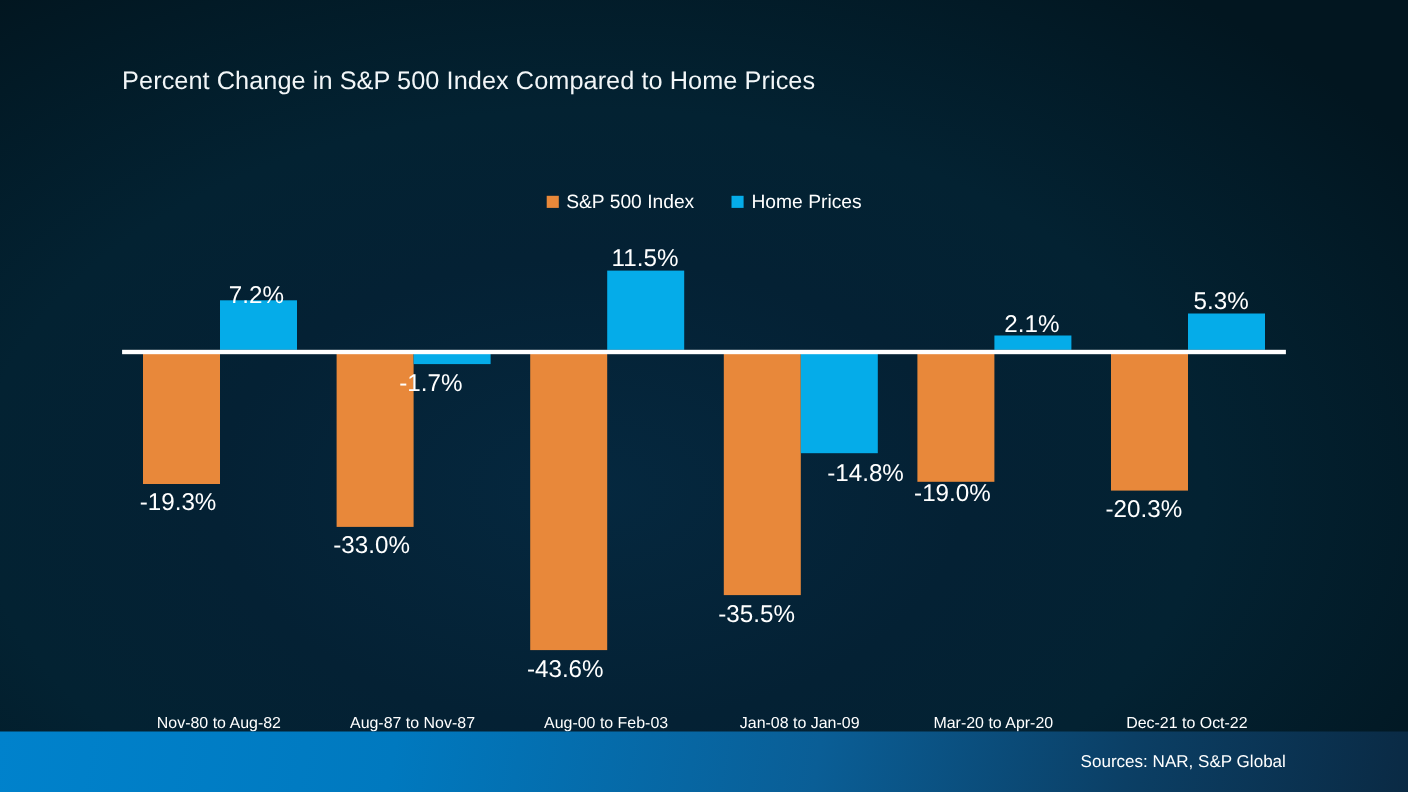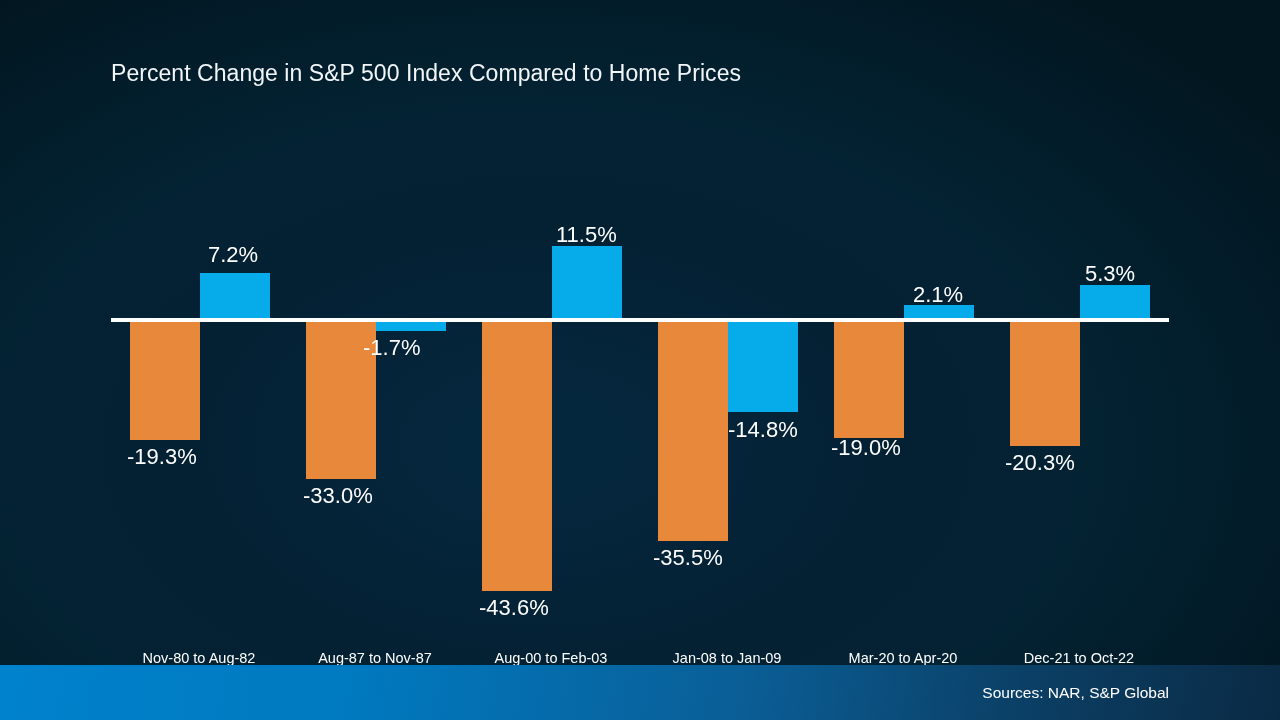--- a/index.html
+++ b/index.html
@@ -143,49 +143,59 @@
 </style>
 </head>
 <body>
 
 <div class="slide">
 
   <div class="header">
     <div class="subtitle">Percent Change in S&amp;P 500 Index Compared to Home Prices</div>
   </div>
 
+  <div class="legend">
+    <div class="legend-item">
+      <span class="legend-swatch" style="background:#e8883a"></span>
+      <span class="legend-label">S&amp;P 500 Index</span>
+    </div>
+    <div class="legend-item">
+      <span class="legend-swatch" style="background:#05ace9"></span>
+      <span class="legend-label">Home Prices</span>
+    </div>
+  </div>
 
   <div class="plot">
 
     <div class="group" style="left:0px;">
       <div class="bar neg bar-sp" style="height:120px;"></div>
       <div class="dlabel" style="left:16px; top:234px;">-19.3%</div>
       <div class="bar pos bar-home" style="height:45px;"></div>
-      <div class="dlabel" style="left:97px; top:32px;">7.2%</div>
+      <div class="dlabel" style="left:97px; top:45px;">7.2%</div>
     </div>
 
     <div class="group" style="left:176px;">
       <div class="bar neg bar-sp" style="height:159px;"></div>
       <div class="dlabel" style="left:16px; top:273px;">-33.0%</div>
       <div class="bar neg bar-home" style="height:11px;"></div>
       <div class="dlabel" style="left:76px; top:125px;">-1.7%</div>
     </div>
 
     <div class="group" style="left:352px;">
       <div class="bar neg bar-sp" style="height:271px;"></div>
       <div class="dlabel" style="left:16px; top:385px;">-43.6%</div>
       <div class="bar pos bar-home" style="height:72px;"></div>
       <div class="dlabel" style="left:93px; top:12px;">11.5%</div>
     </div>
 
     <div class="group" style="left:528px;">
       <div class="bar neg bar-sp" style="height:221px;"></div>
       <div class="dlabel" style="left:14px; top:335px;">-35.5%</div>
       <div class="bar neg bar-home" style="height:92px;"></div>
-      <div class="dlabel" style="left:89px; top:207px;">-14.8%</div>
+      <div class="dlabel" style="left:89px; top:207px;padding-left:24px;">-14.8%</div>
     </div>
 
     <div class="group" style="left:704px;">
       <div class="bar neg bar-sp" style="height:118px;"></div>
       <div class="dlabel" style="left:16px; top:225px;">-19.0%</div>
       <div class="bar pos bar-home" style="height:13px;"></div>
       <div class="dlabel" style="left:98px; top:72px;">2.1%</div>
     </div>
 
     <div class="group" style="left:880px;">

